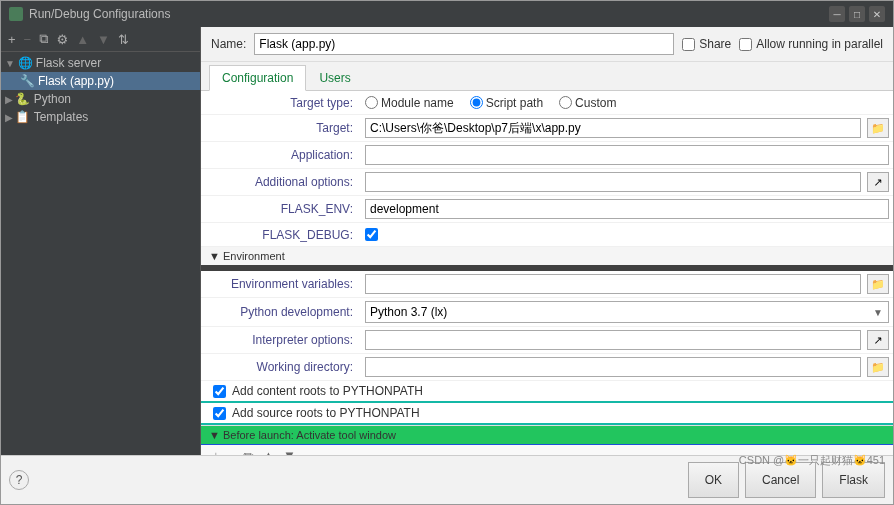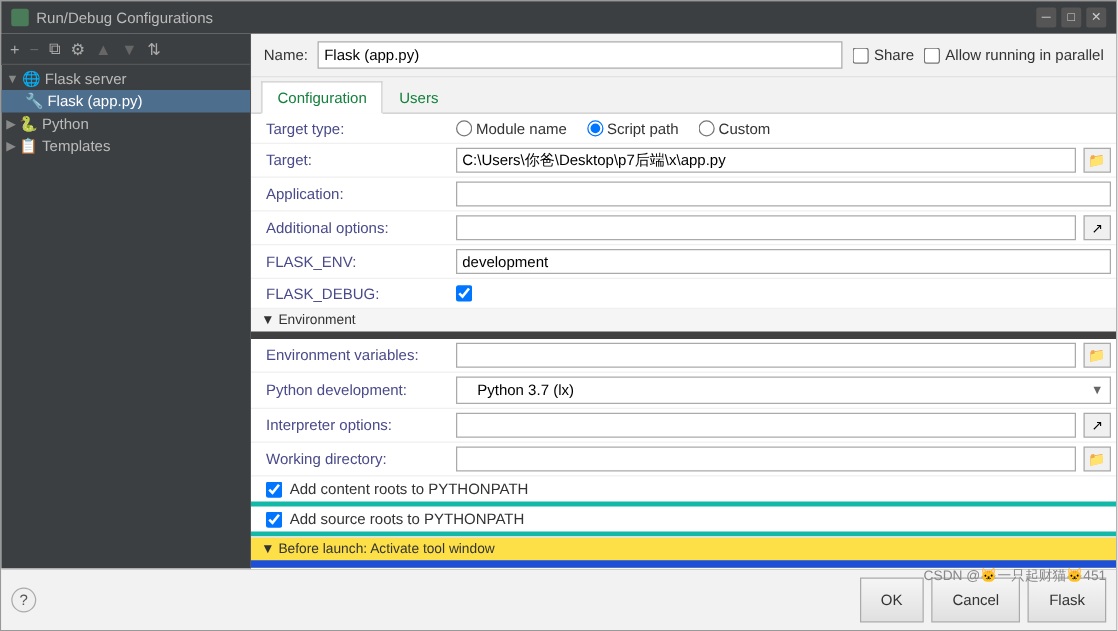--- a/index.html
+++ b/index.html
@@ -189,20 +189,21 @@
       border-bottom: 1px solid #f0f0f0;
       padding: 1px 0;
     }
 
     .form-label {
       width: 160px;
       padding: 2px 8px 2px 12px;
       color: #4a4a8a;
       font-size: 12px;
       flex-shrink: 0;
+      text-align: right;
     }
 
     .form-value {
       flex: 1;
       padding: 2px 4px;
       display: flex;
       align-items: center;
       gap: 6px;
     }
 
@@ -246,21 +247,21 @@
       border-bottom: 6px solid #404040;
       color: #333;
       font-size: 11px;
       gap: 4px;
     }
 
     .select-input {
       flex: 1;
       height: 22px;
       border: 1px solid #aaa;
-      padding: 0 16px;
+      padding: 0 4px;
       font-size: 12px;
       background: #fff;
       appearance: none;
       cursor: pointer;
     }
 
     .select-wrapper {
       flex: 1;
       position: relative;
       display: flex;
@@ -273,37 +274,37 @@
       pointer-events: none;
       color: #666;
       font-size: 10px;
     }
 
     .checkbox-row {
       display: flex;
       align-items: center;
       padding: 3px 12px;
       gap: 6px;
-      border-bottom: 4px solid #14b8a6;
+      border-bottom: 2px solid #14b8a6;
       color: #333;
       font-size: 12px;
     }
 
     .before-launch-section {
       border-top: 1px solid #ddd;
       background: #f9f9f9;
     }
 
     .before-launch-header {
       display: flex;
       align-items: center;
       padding: 3px 8px;
       gap: 4px;
-      background: #fde047;
-      border-bottom: 6px solid #1d4ed8;
+      background: #22c55e;
+      border-bottom: 1px solid #1d4ed8;
       font-size: 11px;
       color: #333;
     }
 
     .before-launch-toolbar {
       display: flex;
       align-items: center;
       padding: 2px 8px;
       gap: 2px;
       border-bottom: 1px solid #ddd;

